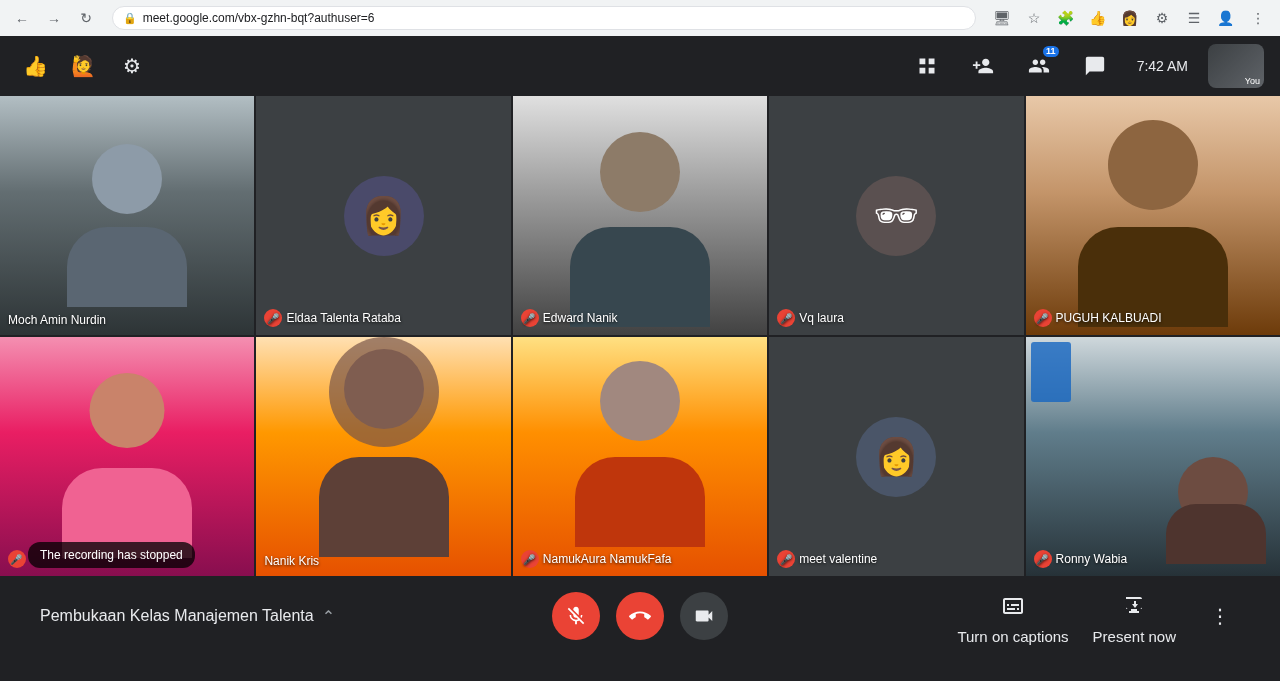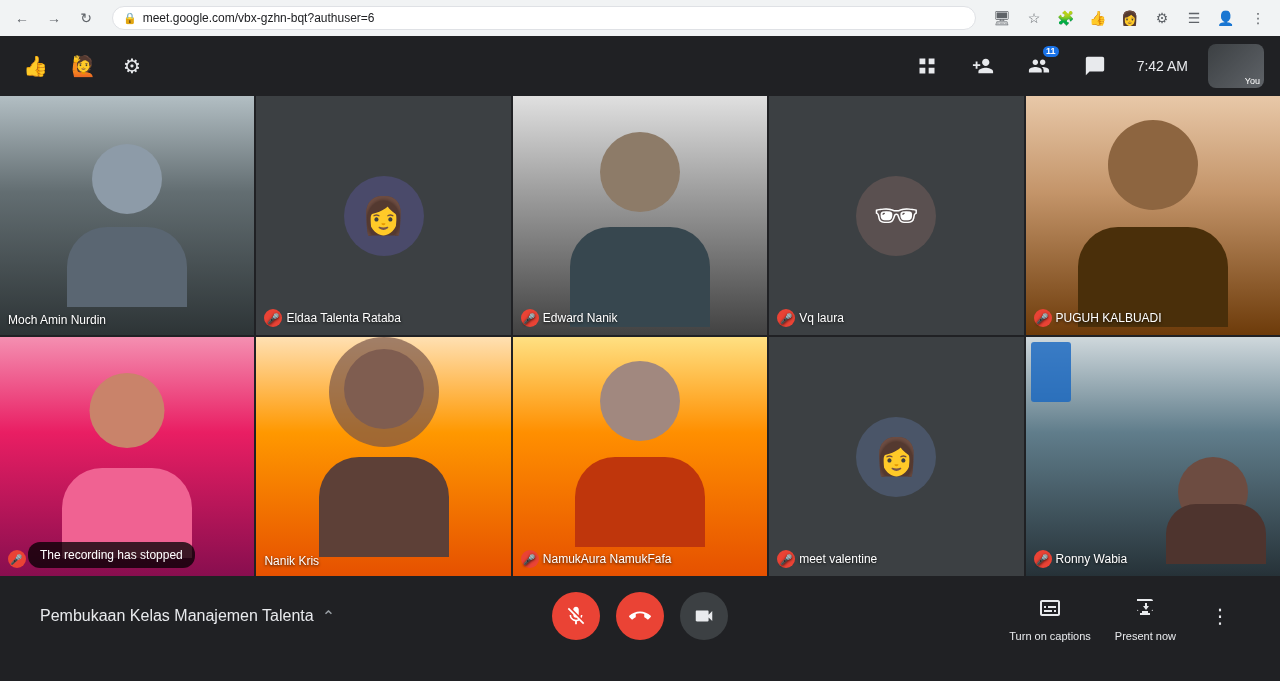--- a/index.html
+++ b/index.html
@@ -216,21 +216,21 @@
       display: flex; flex-direction: column; align-items: center; gap: 4px;
       background: transparent; border: none; cursor: pointer; color: #e8eaed;
     }
     .bottom-action-btn .btn-icon {
       width: 36px; height: 36px;
       border-radius: 50%;
       display: flex; align-items: center; justify-content: center;
       font-size: 18px;
     }
     .bottom-action-btn .btn-label {
-      font-size: 11px; color: #e8eaed;
+      font-size: 15px; color: #e8eaed;
       white-space: nowrap;
     }
     .more-btn {
       width: 40px; height: 40px;
       border: none; background: transparent;
       border-radius: 50%; cursor: pointer;
       display: flex; align-items: center; justify-content: center;
       color: #e8eaed; font-size: 20px;
     }
   </style>

